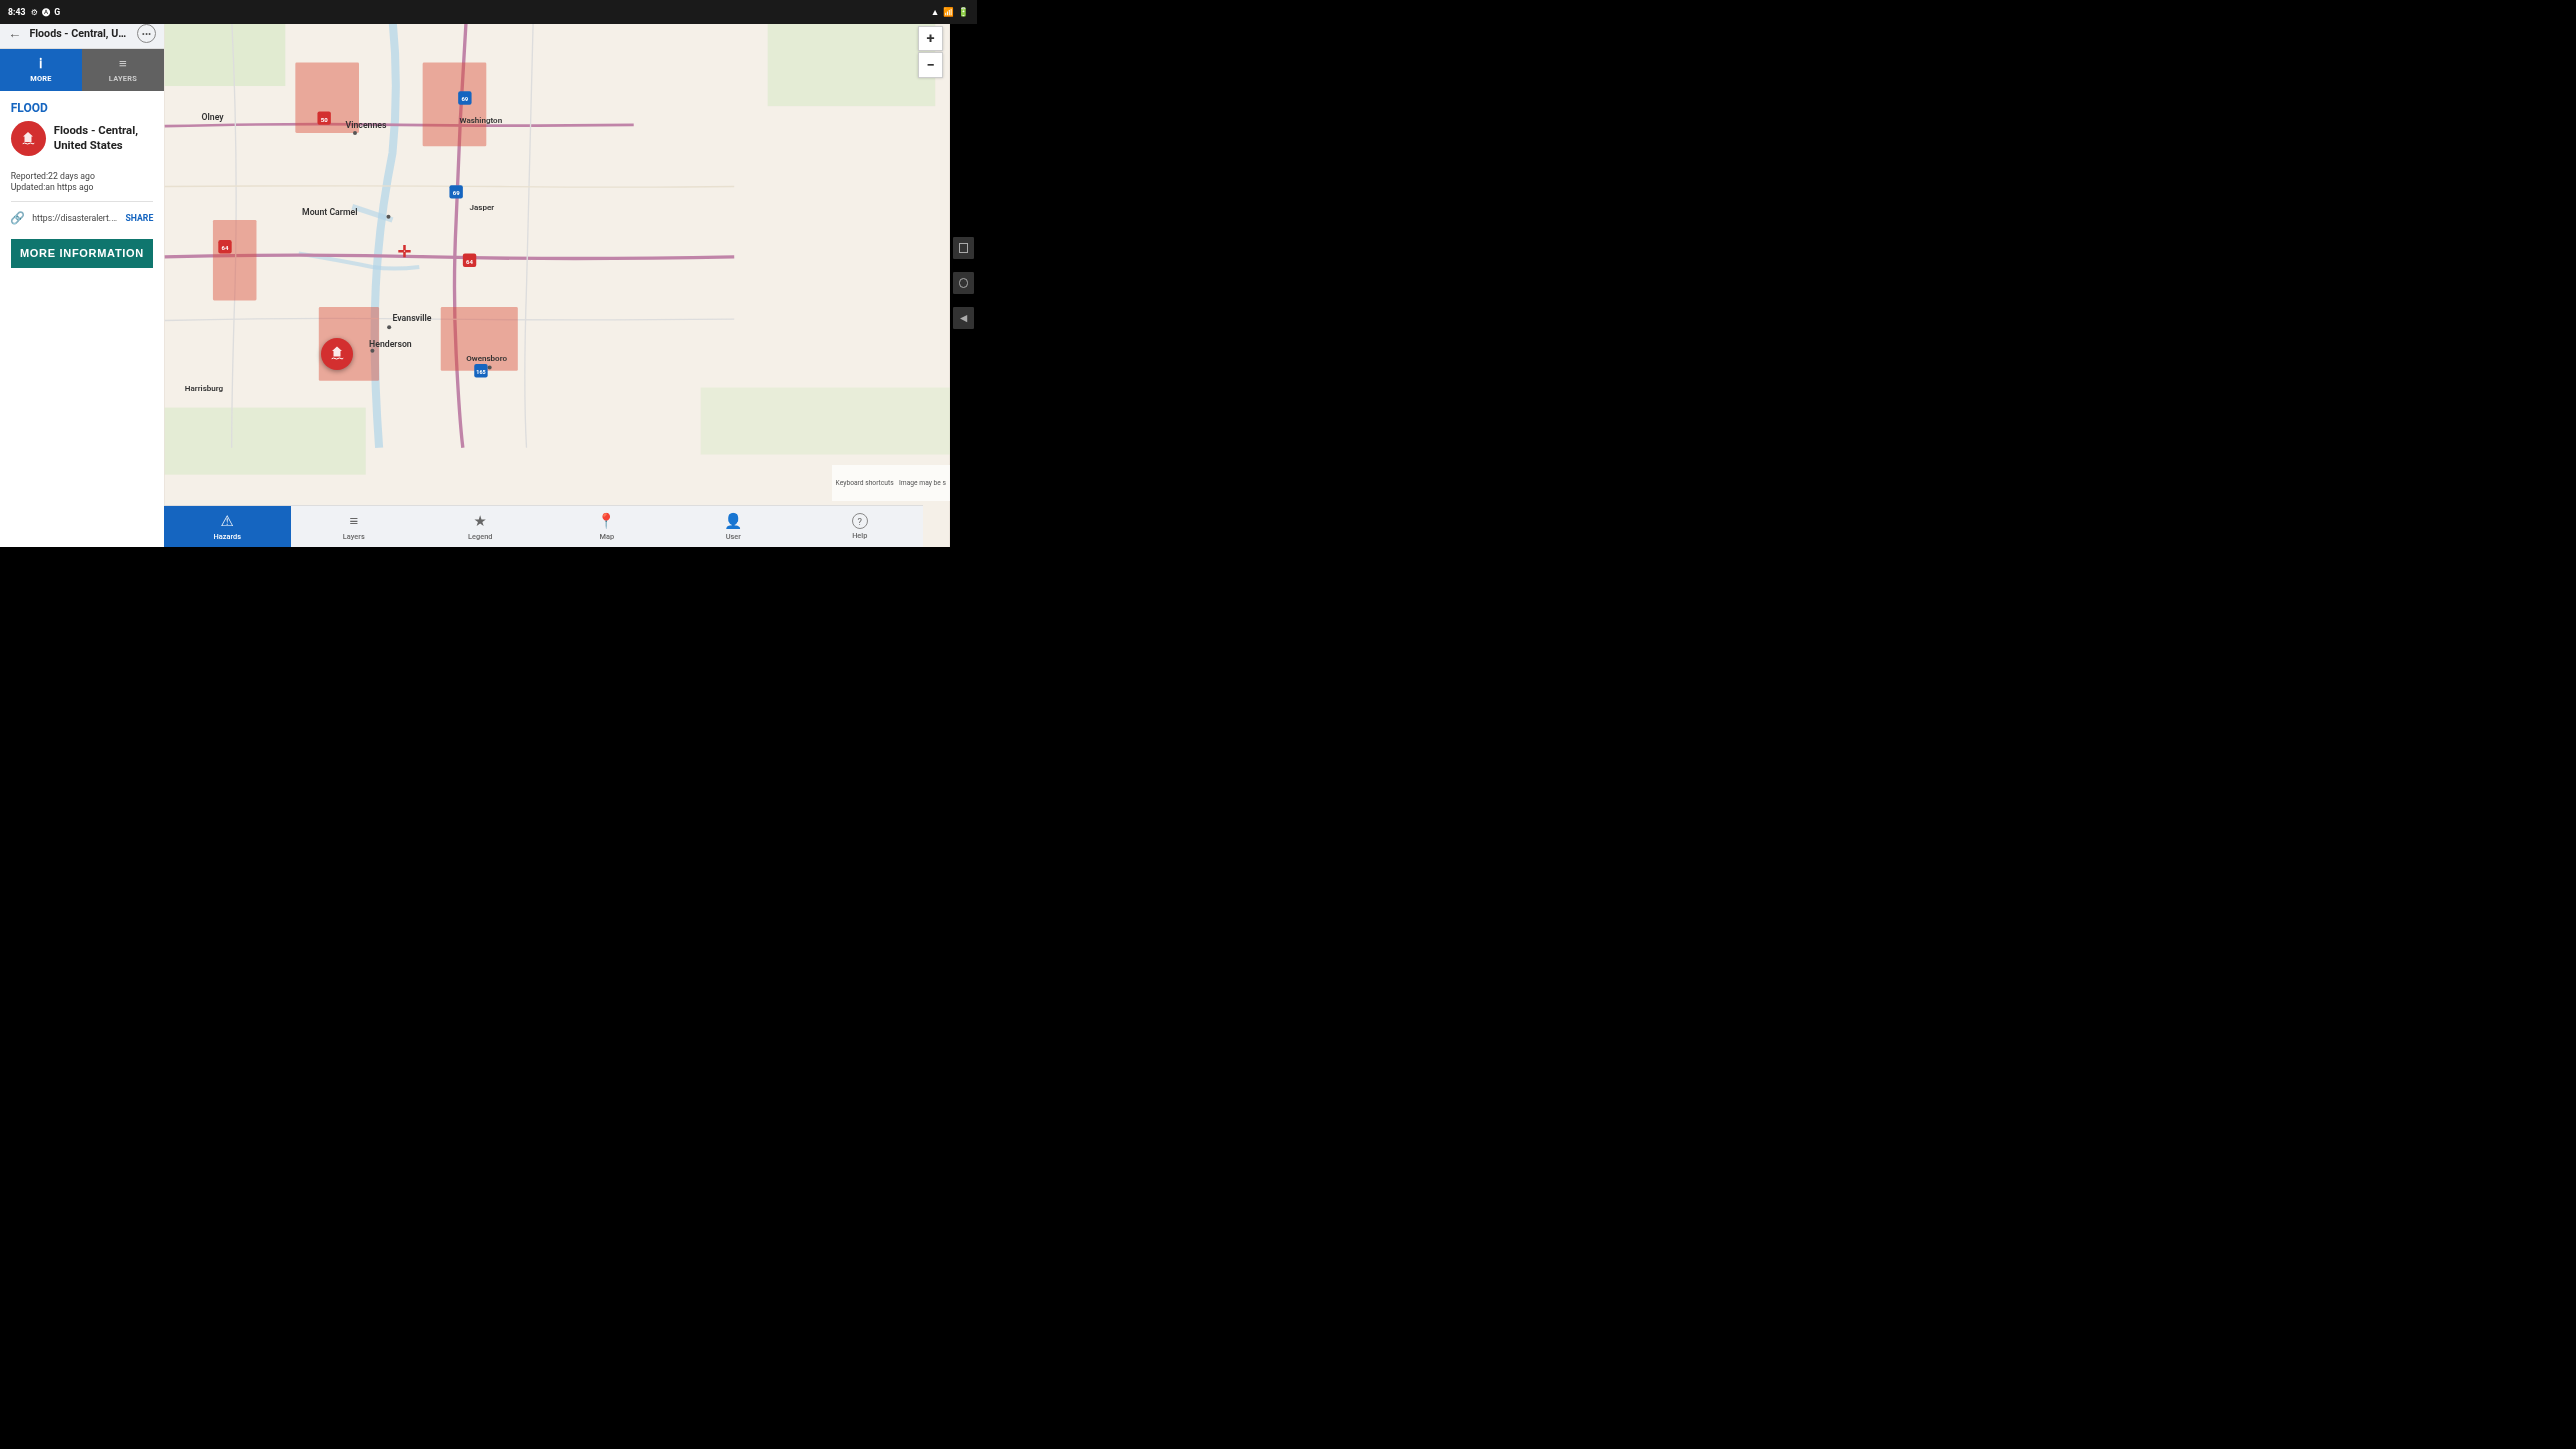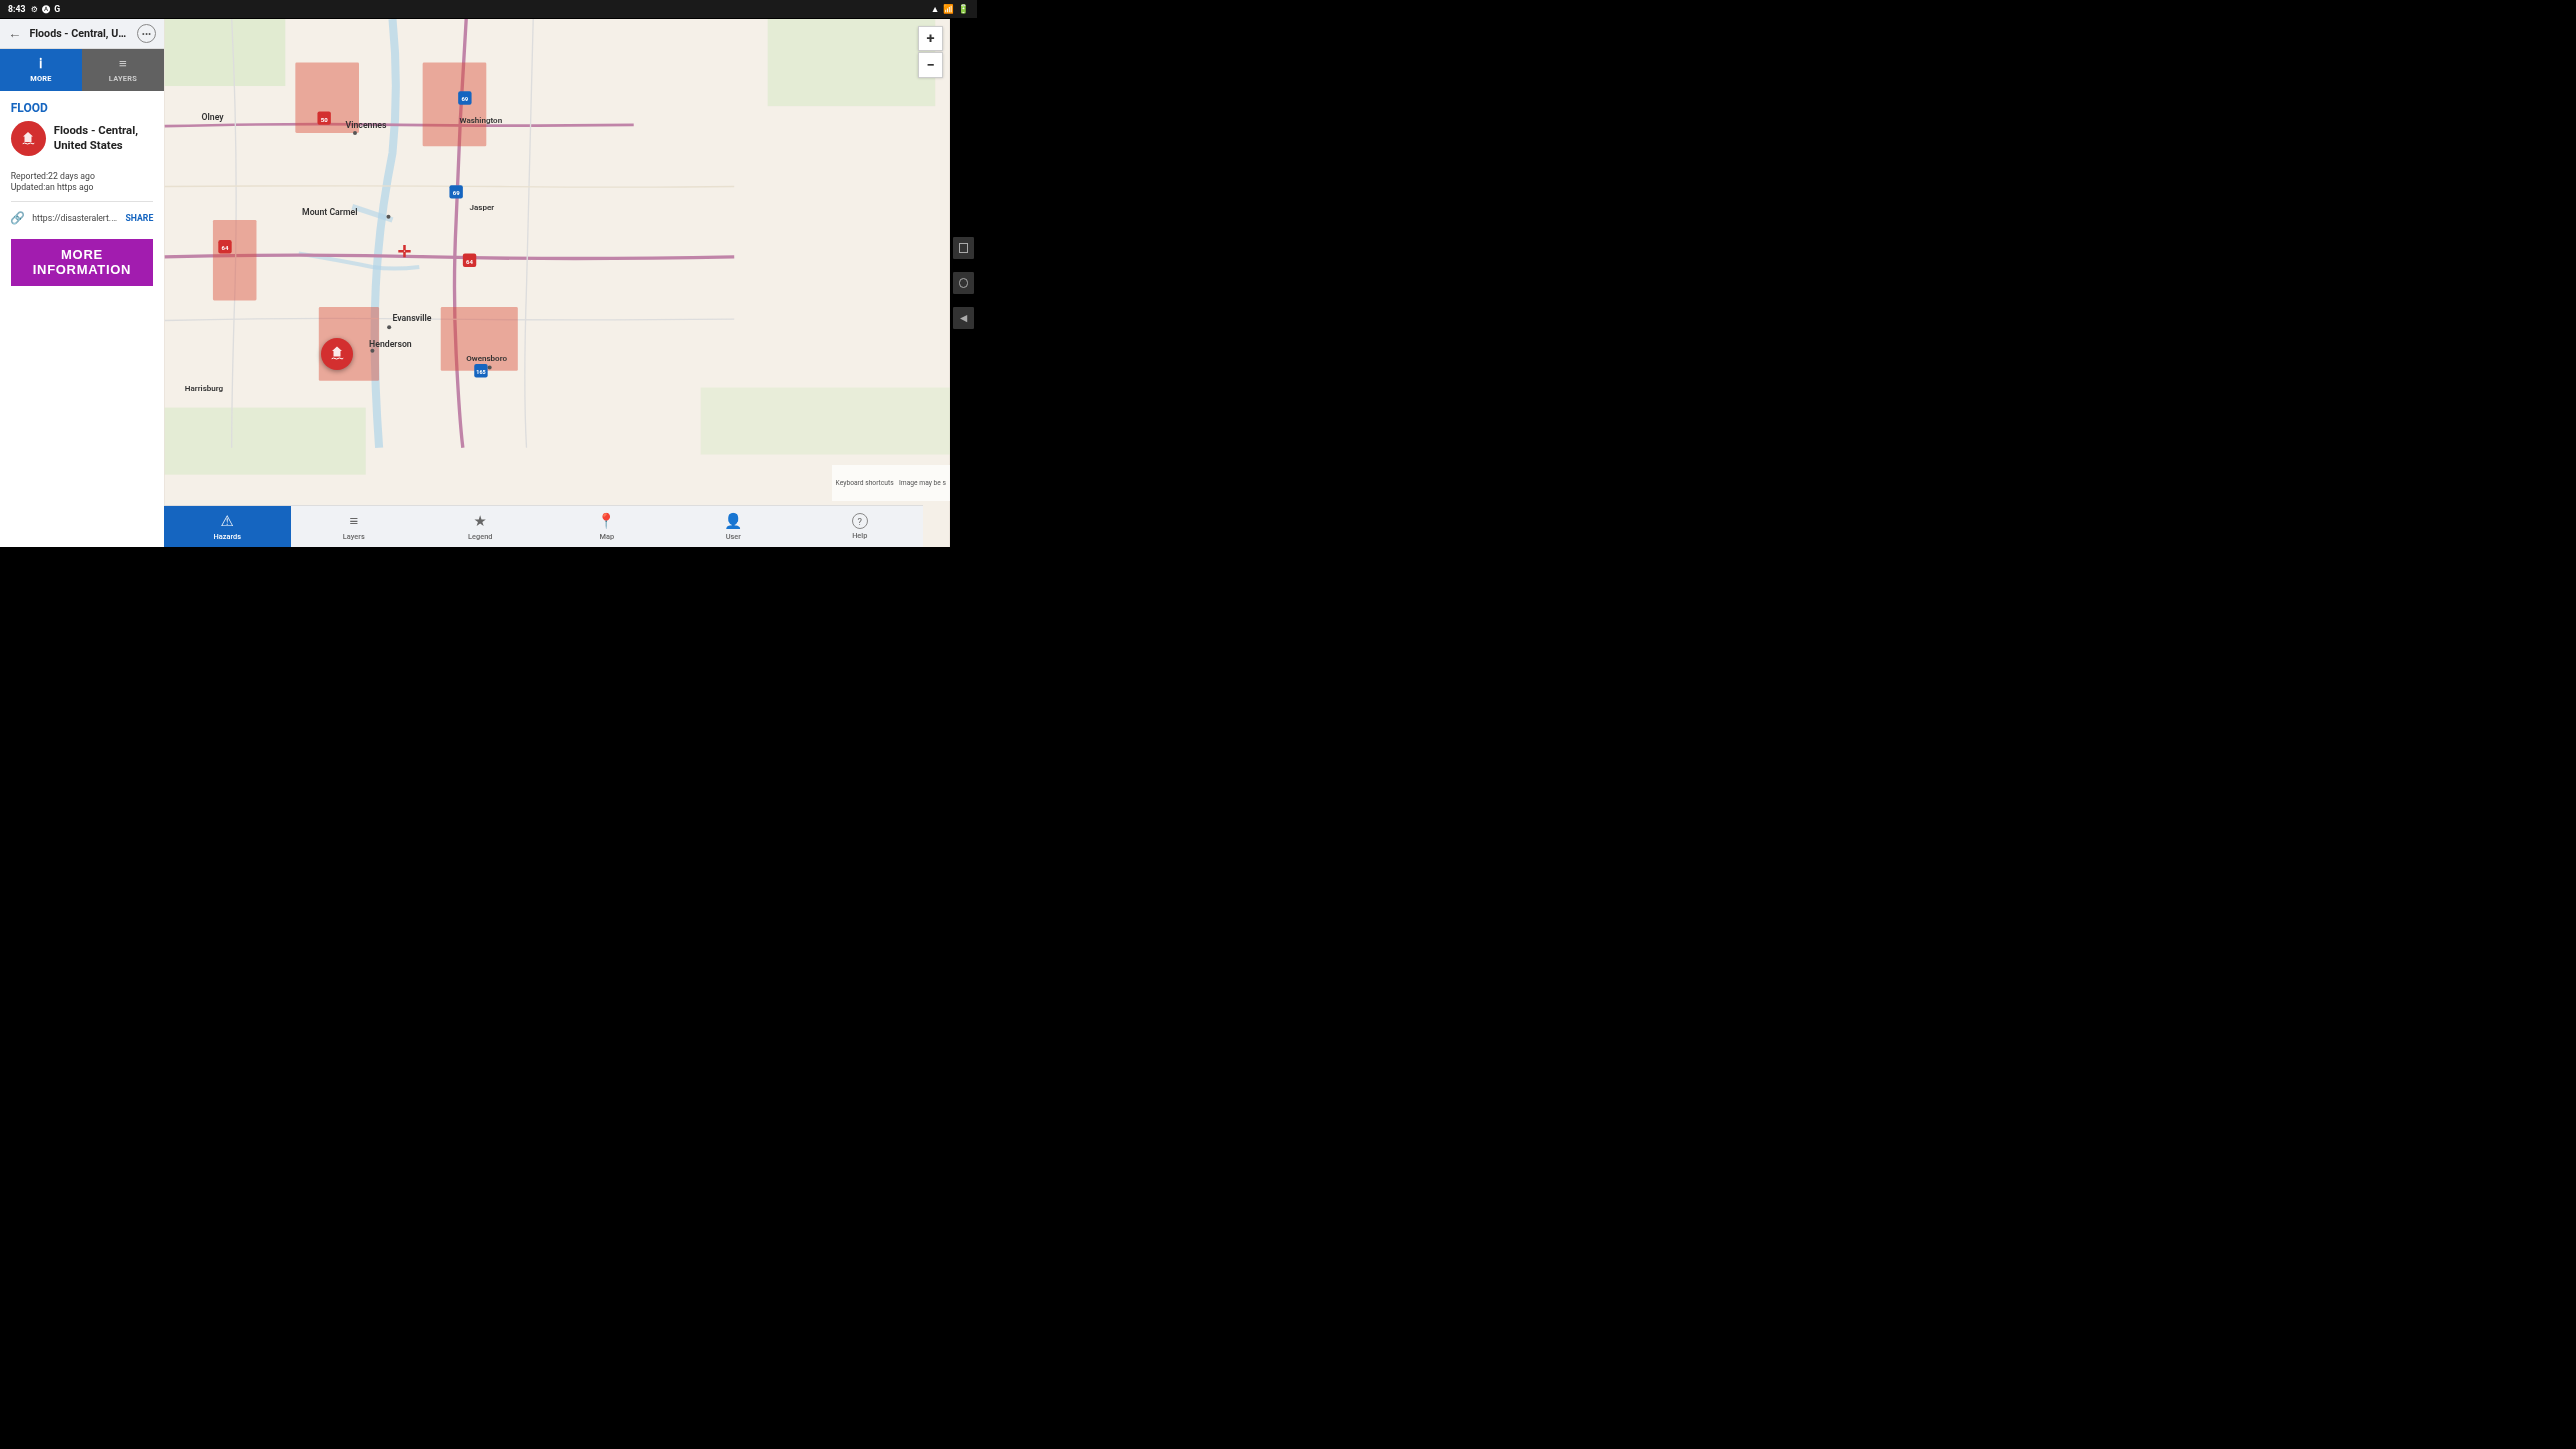--- a/index.html
+++ b/index.html
@@ -9,21 +9,21 @@
       background: #000;
       font-family: 'Roboto', Arial, sans-serif;
       overflow: hidden;
       position: relative;
     }
 
     
     .status-bar {
       position: absolute;
       top: 0; left: 0; right: 0;
-      height: 18px;
+      height: 24px;
       background: #1a1a1a;
       display: flex;
       align-items: center;
       justify-content: space-between;
       padding: 0 8px;
       z-index: 100;
     }
     .status-bar-left {
       display: flex;
       align-items: center;
@@ -223,25 +223,25 @@
     .share-btn {
       color: #1565C0;
       font-size: 8.7px;
       font-weight: bold;
       cursor: pointer;
     }
 
     .more-info-btn {
       display: block;
       width: 100%;
-      background: #a21caf;
+      background: #0f766e;
       color: white;
       border: none;
       padding: 8.7px;
-      font-size: 13px;
+      font-size: 11px;
       font-weight: bold;
       letter-spacing: 0.7px;
       cursor: pointer;
       margin-top: 13.4px;
       text-align: center;
     }
 
     
     .map-area {
       flex: 1;

